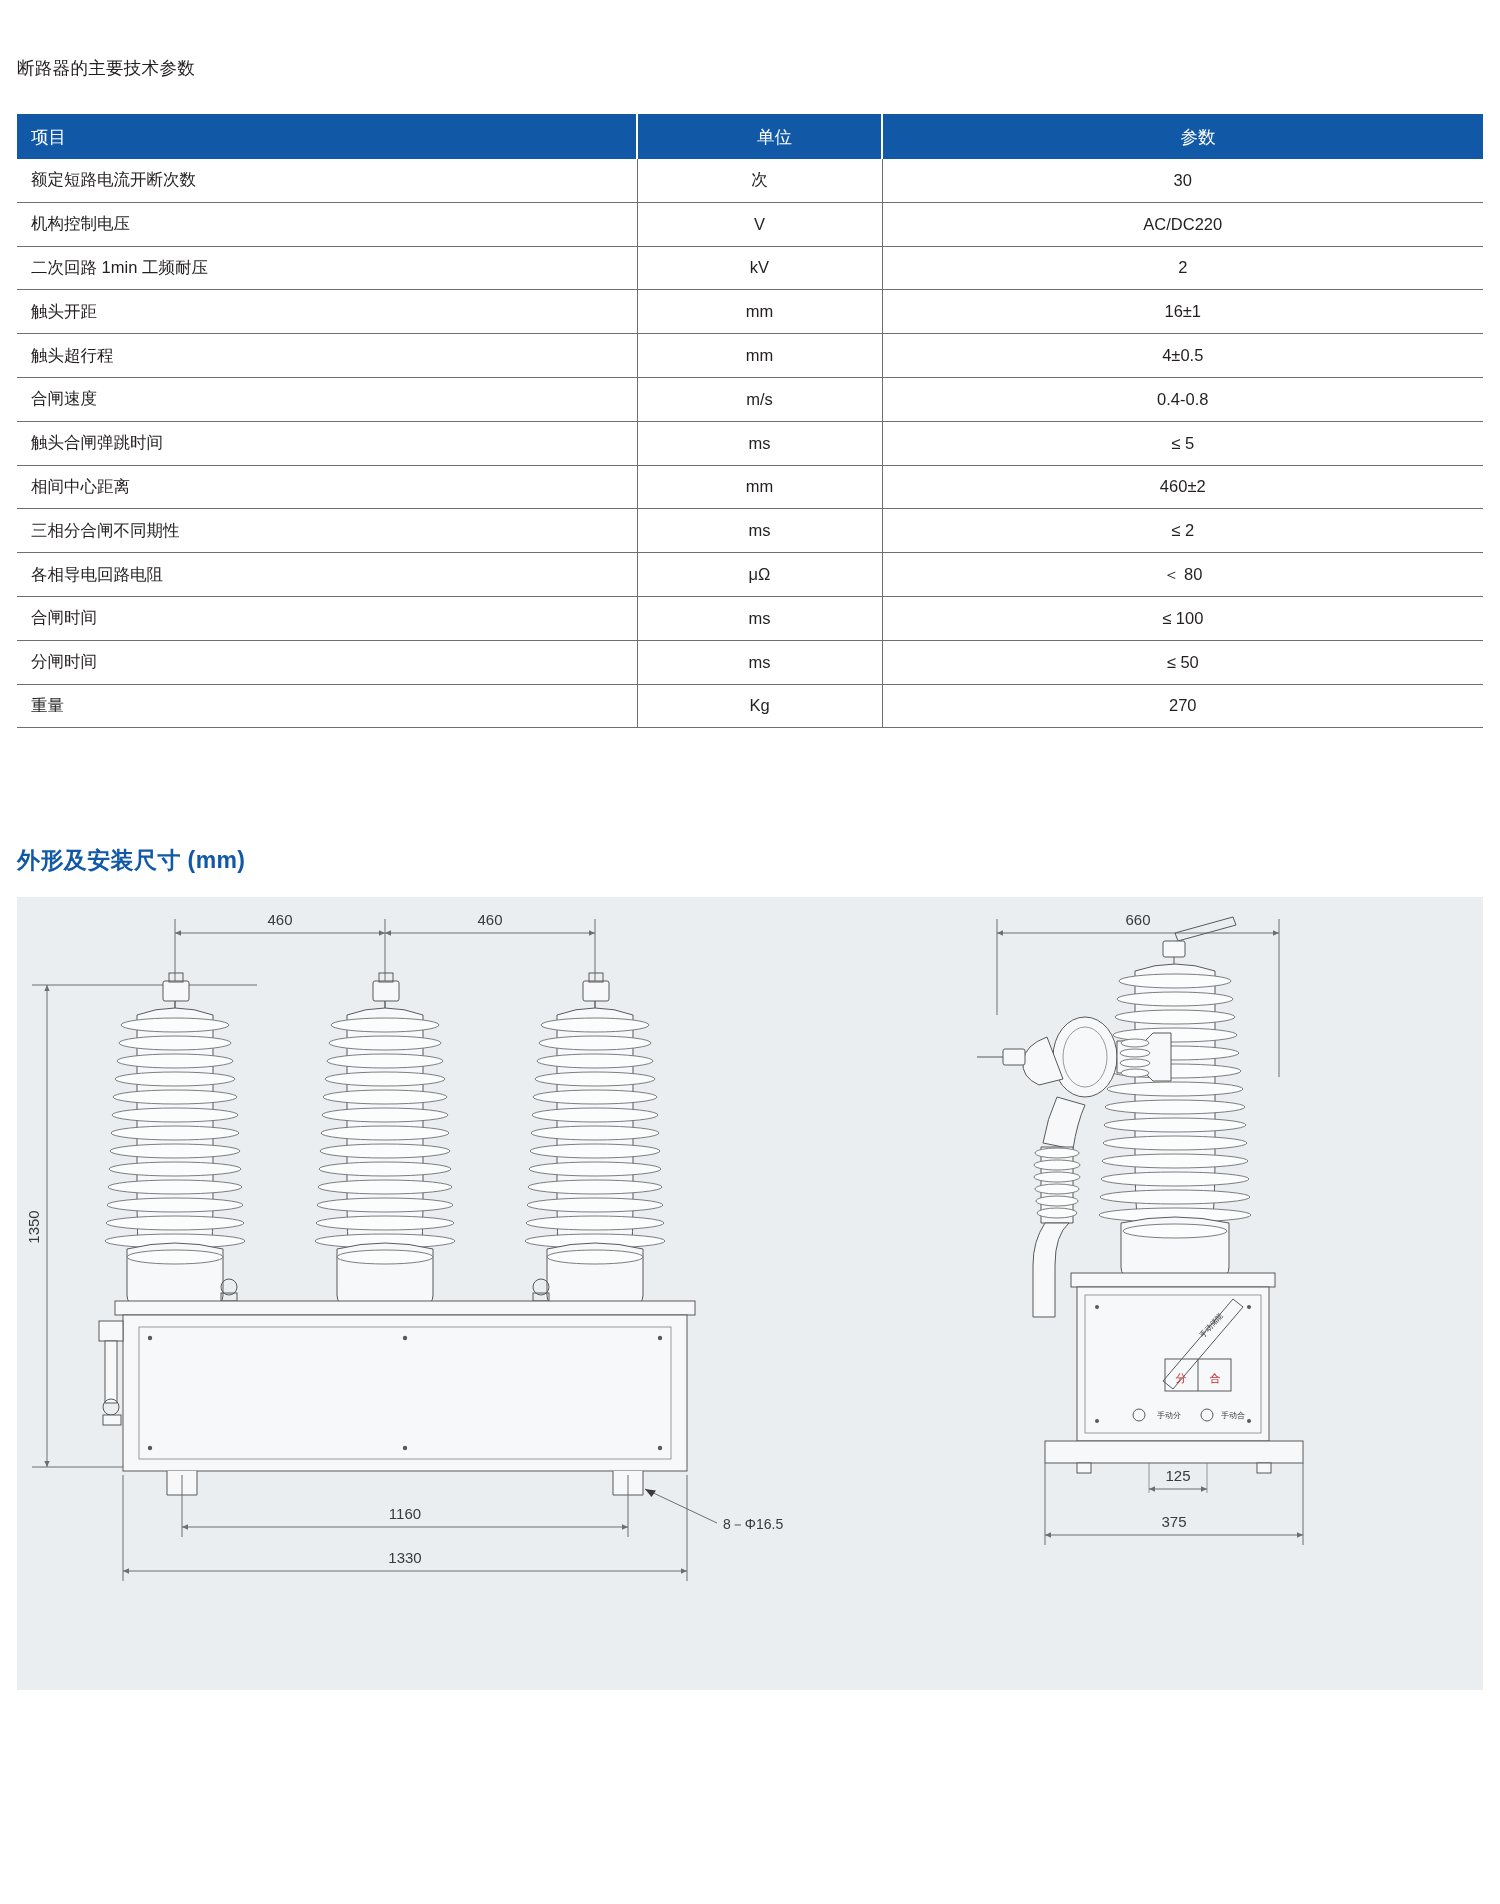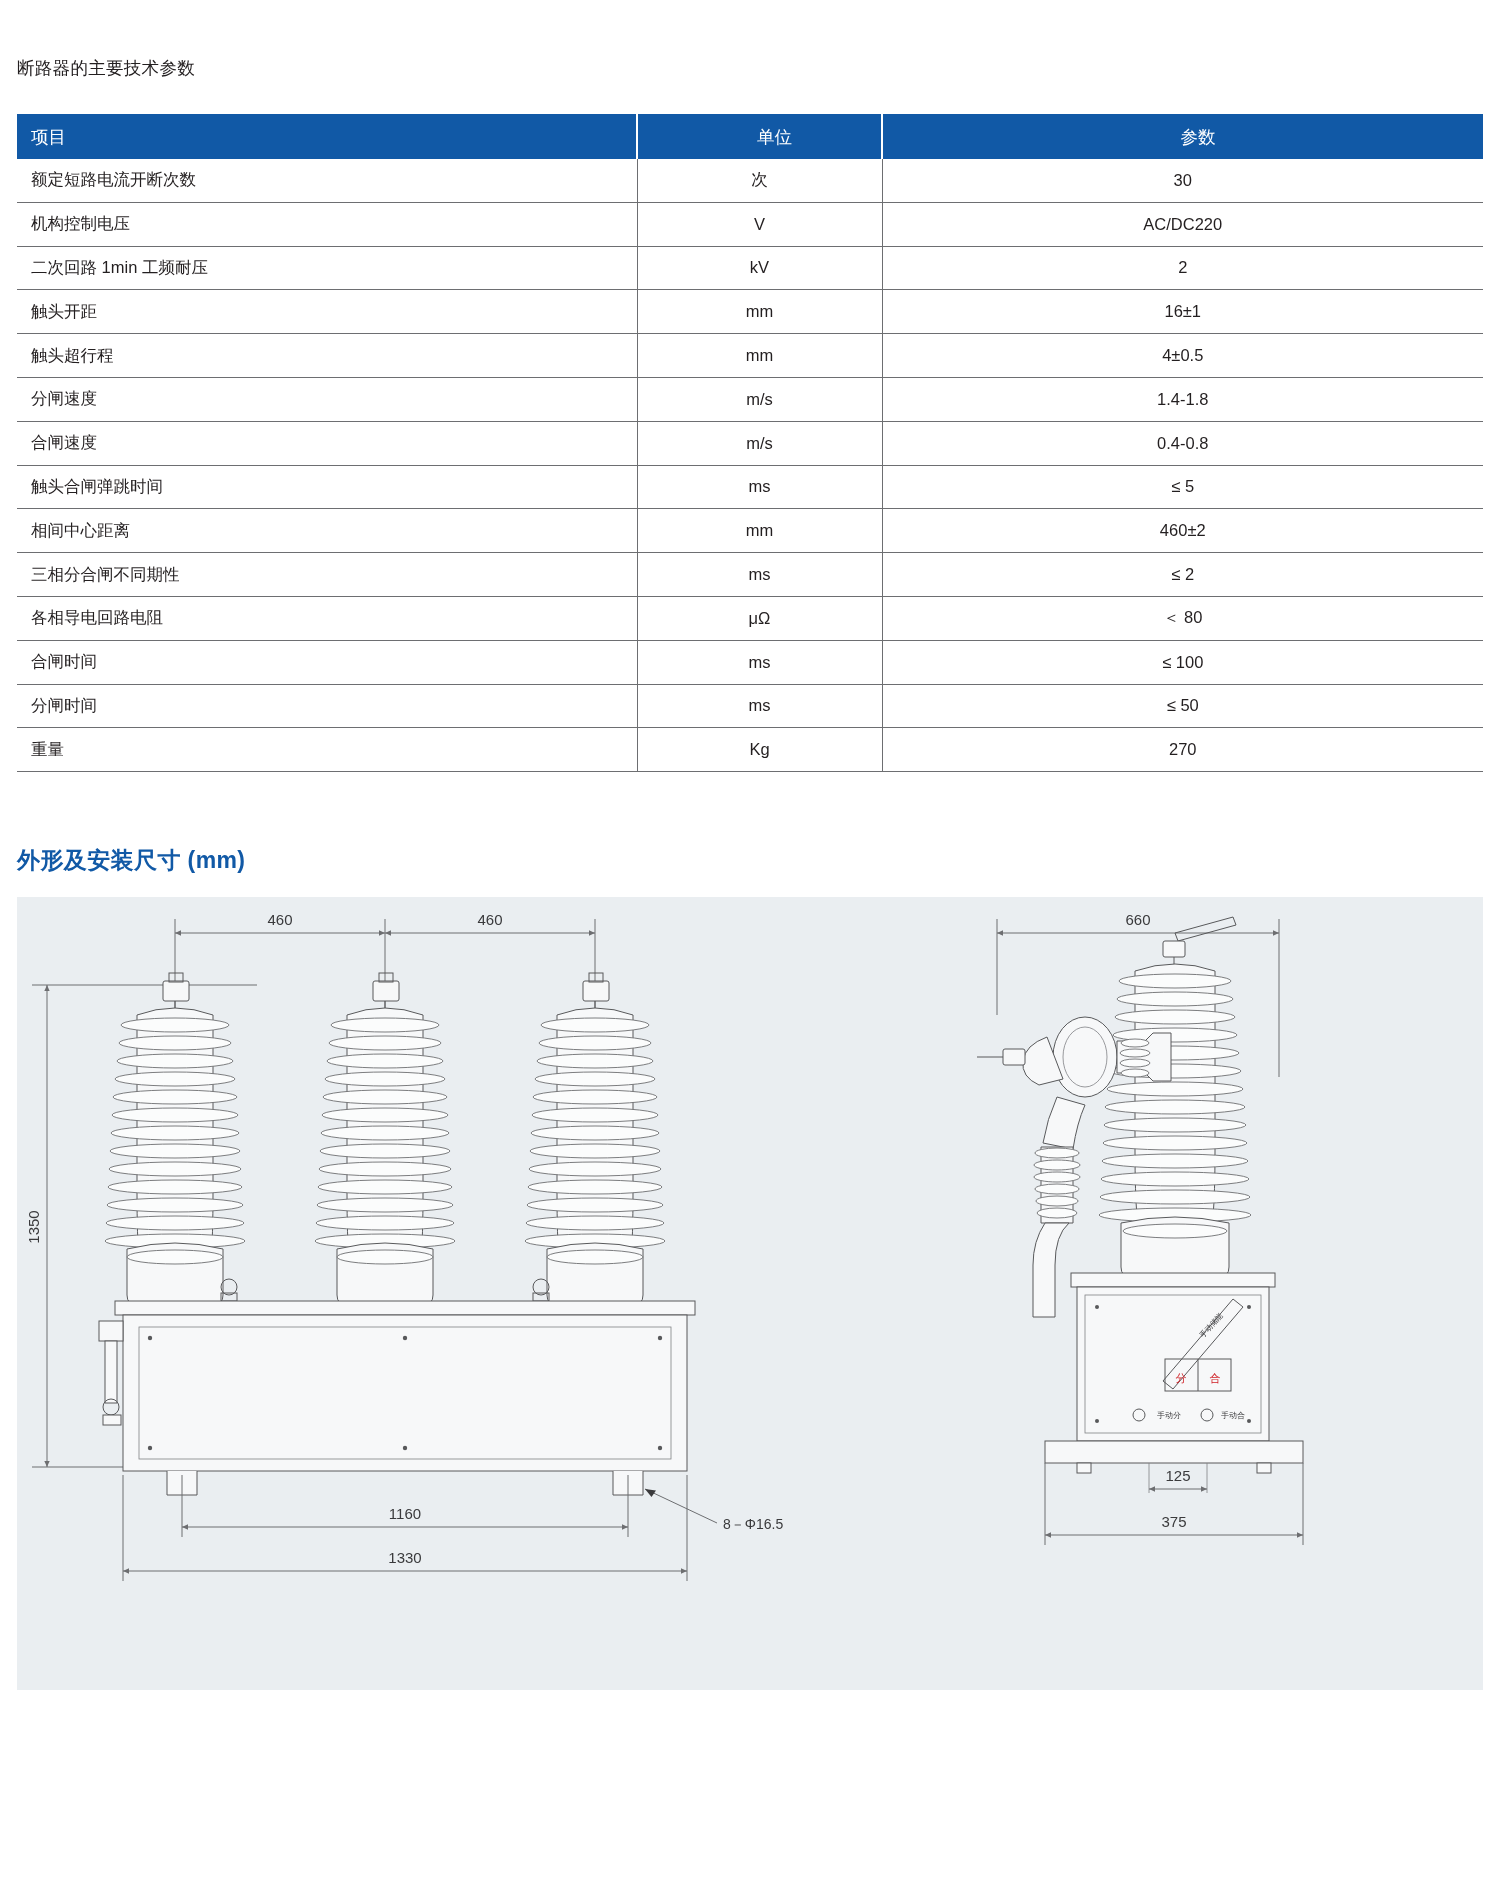--- a/index.html
+++ b/index.html
@@ -106,25 +106,20 @@
       </tr>
       <tr>
         <td class="t-item">触头开距</td>
         <td class="t-unit">mm</td>
         <td class="t-val">16±1</td>
       </tr>
       <tr>
         <td class="t-item">触头超行程</td>
         <td class="t-unit">mm</td>
         <td class="t-val">4±0.5</td>
-      </tr>
-      <tr>
-        <td class="t-item">分闸速度</td>
-        <td class="t-unit">m/s</td>
-        <td class="t-val">1.4-1.8</td>
       </tr>
       <tr>
         <td class="t-item">合闸速度</td>
         <td class="t-unit">m/s</td>
         <td class="t-val">0.4-0.8</td>
       </tr>
       <tr>
         <td class="t-item">触头合闸弹跳时间</td>
         <td class="t-unit">ms</td>
         <td class="t-val">≤ 5</td>

